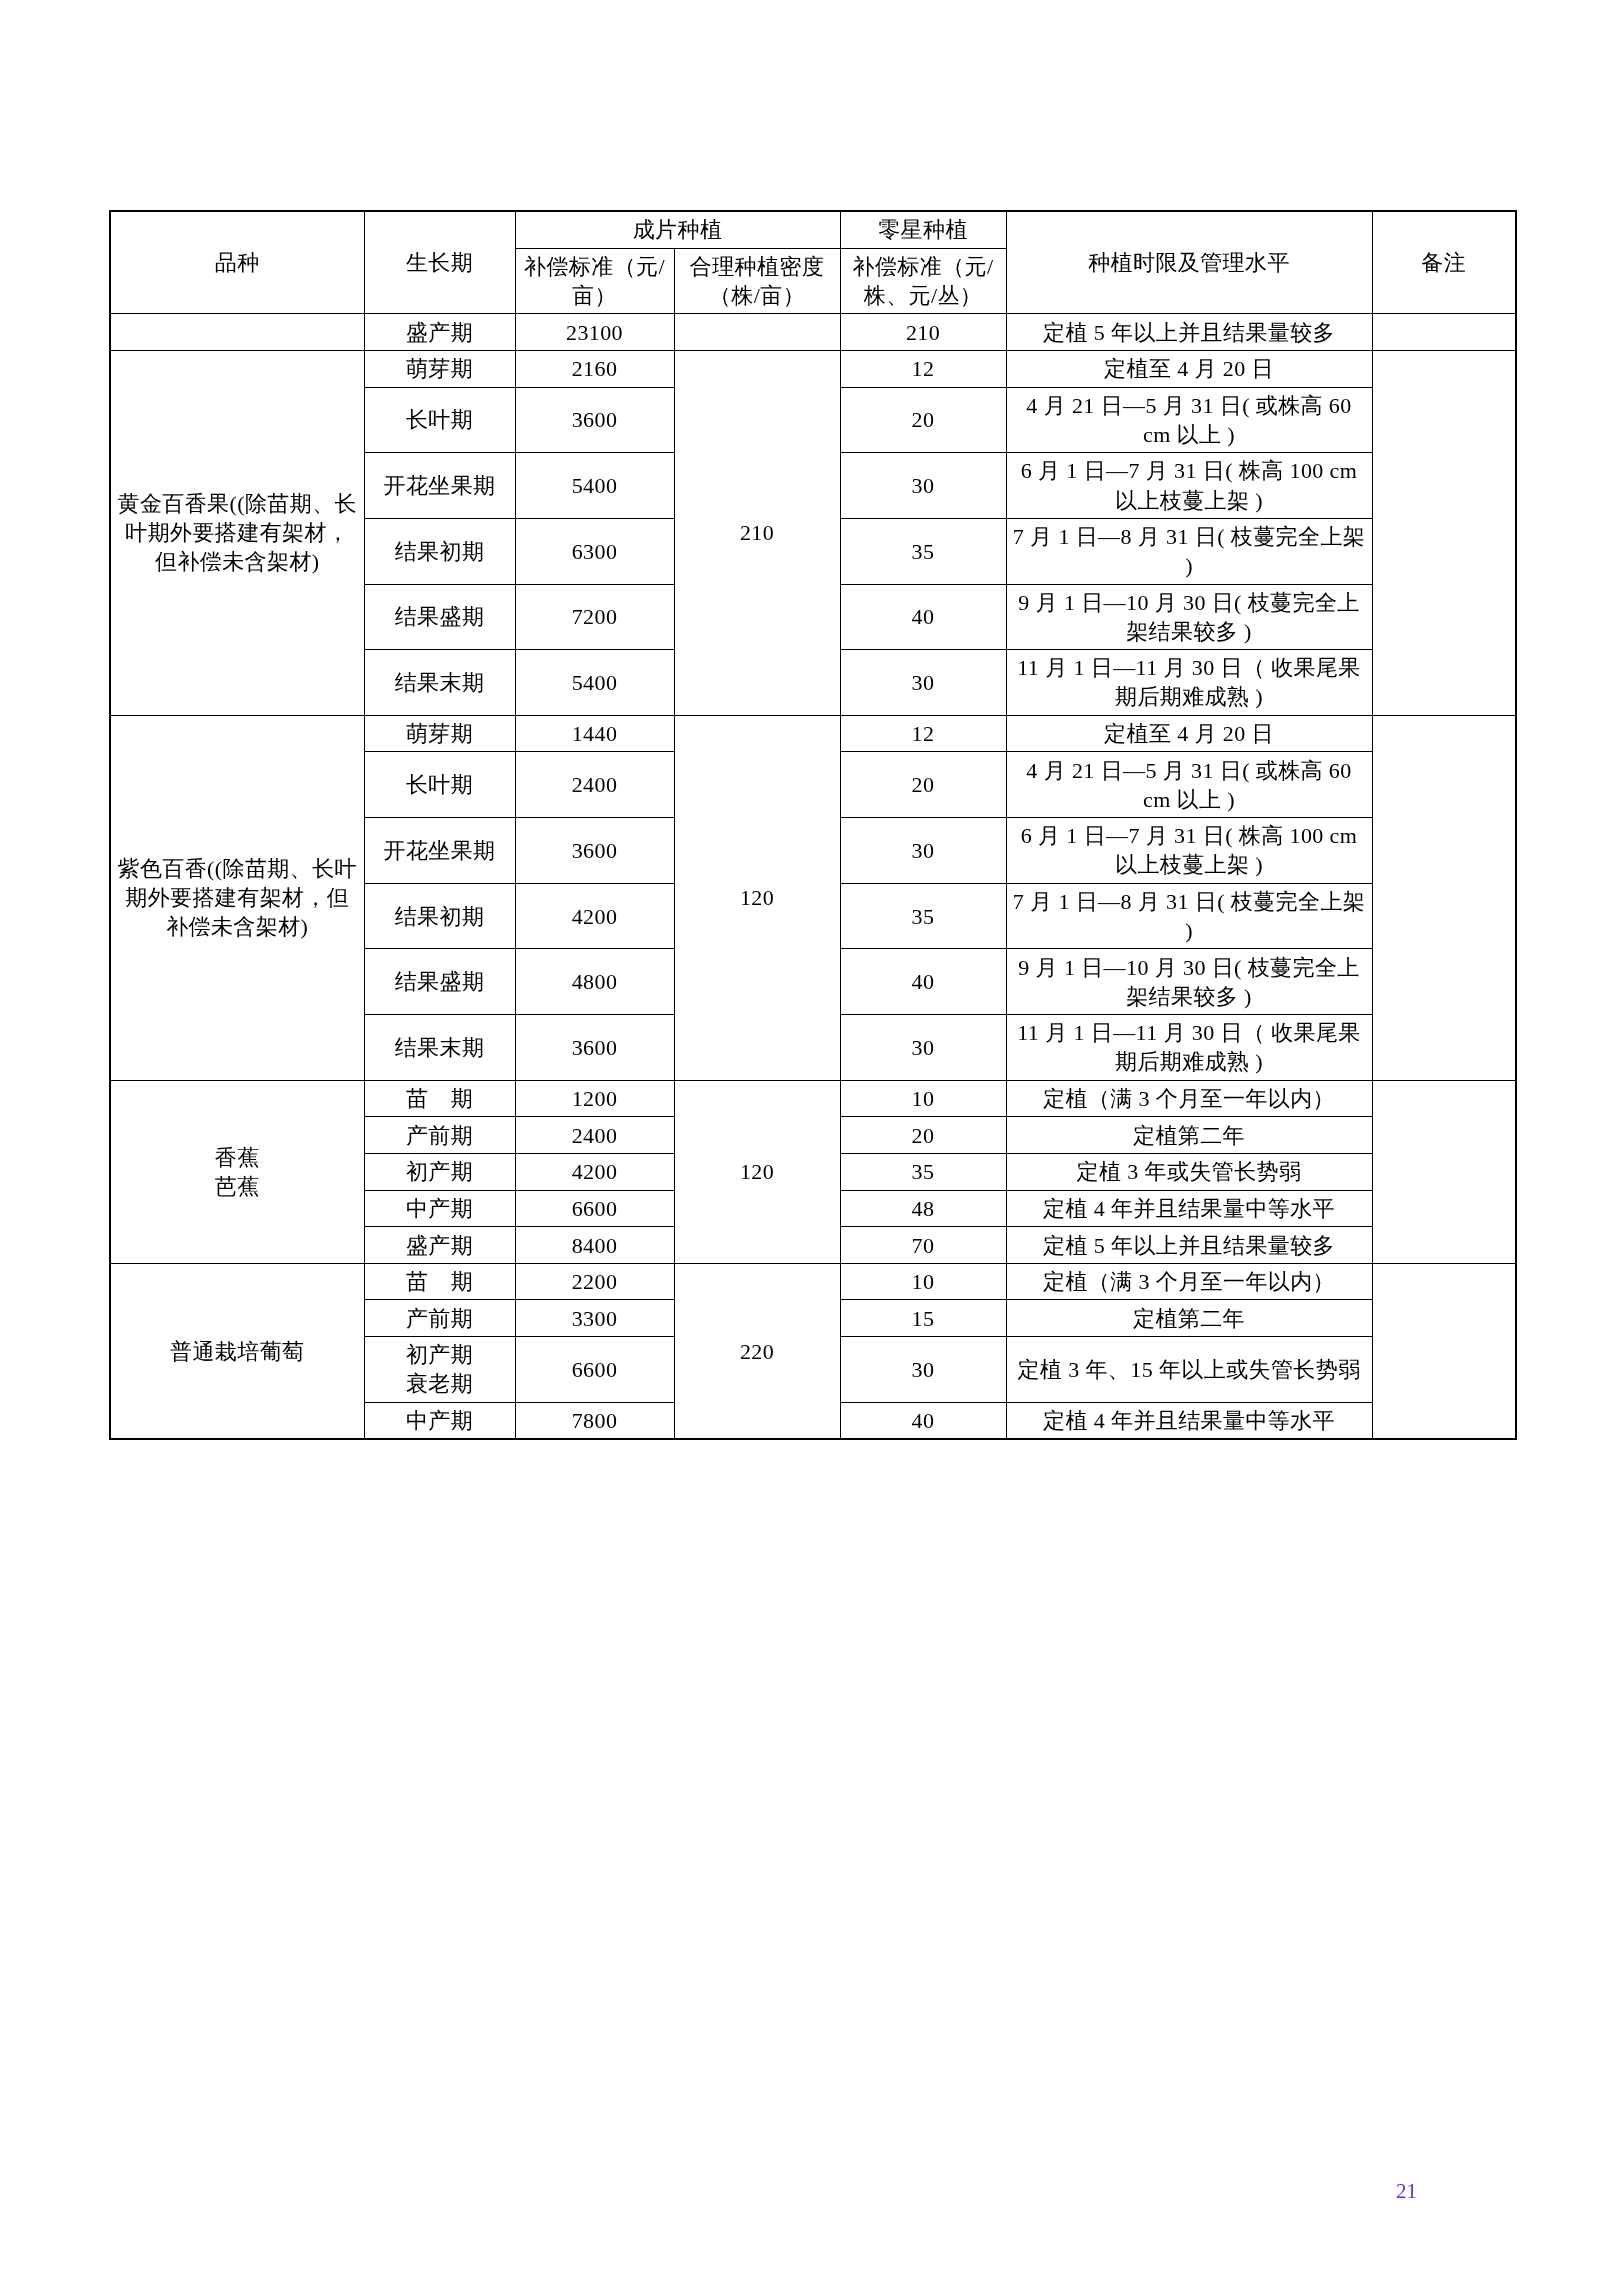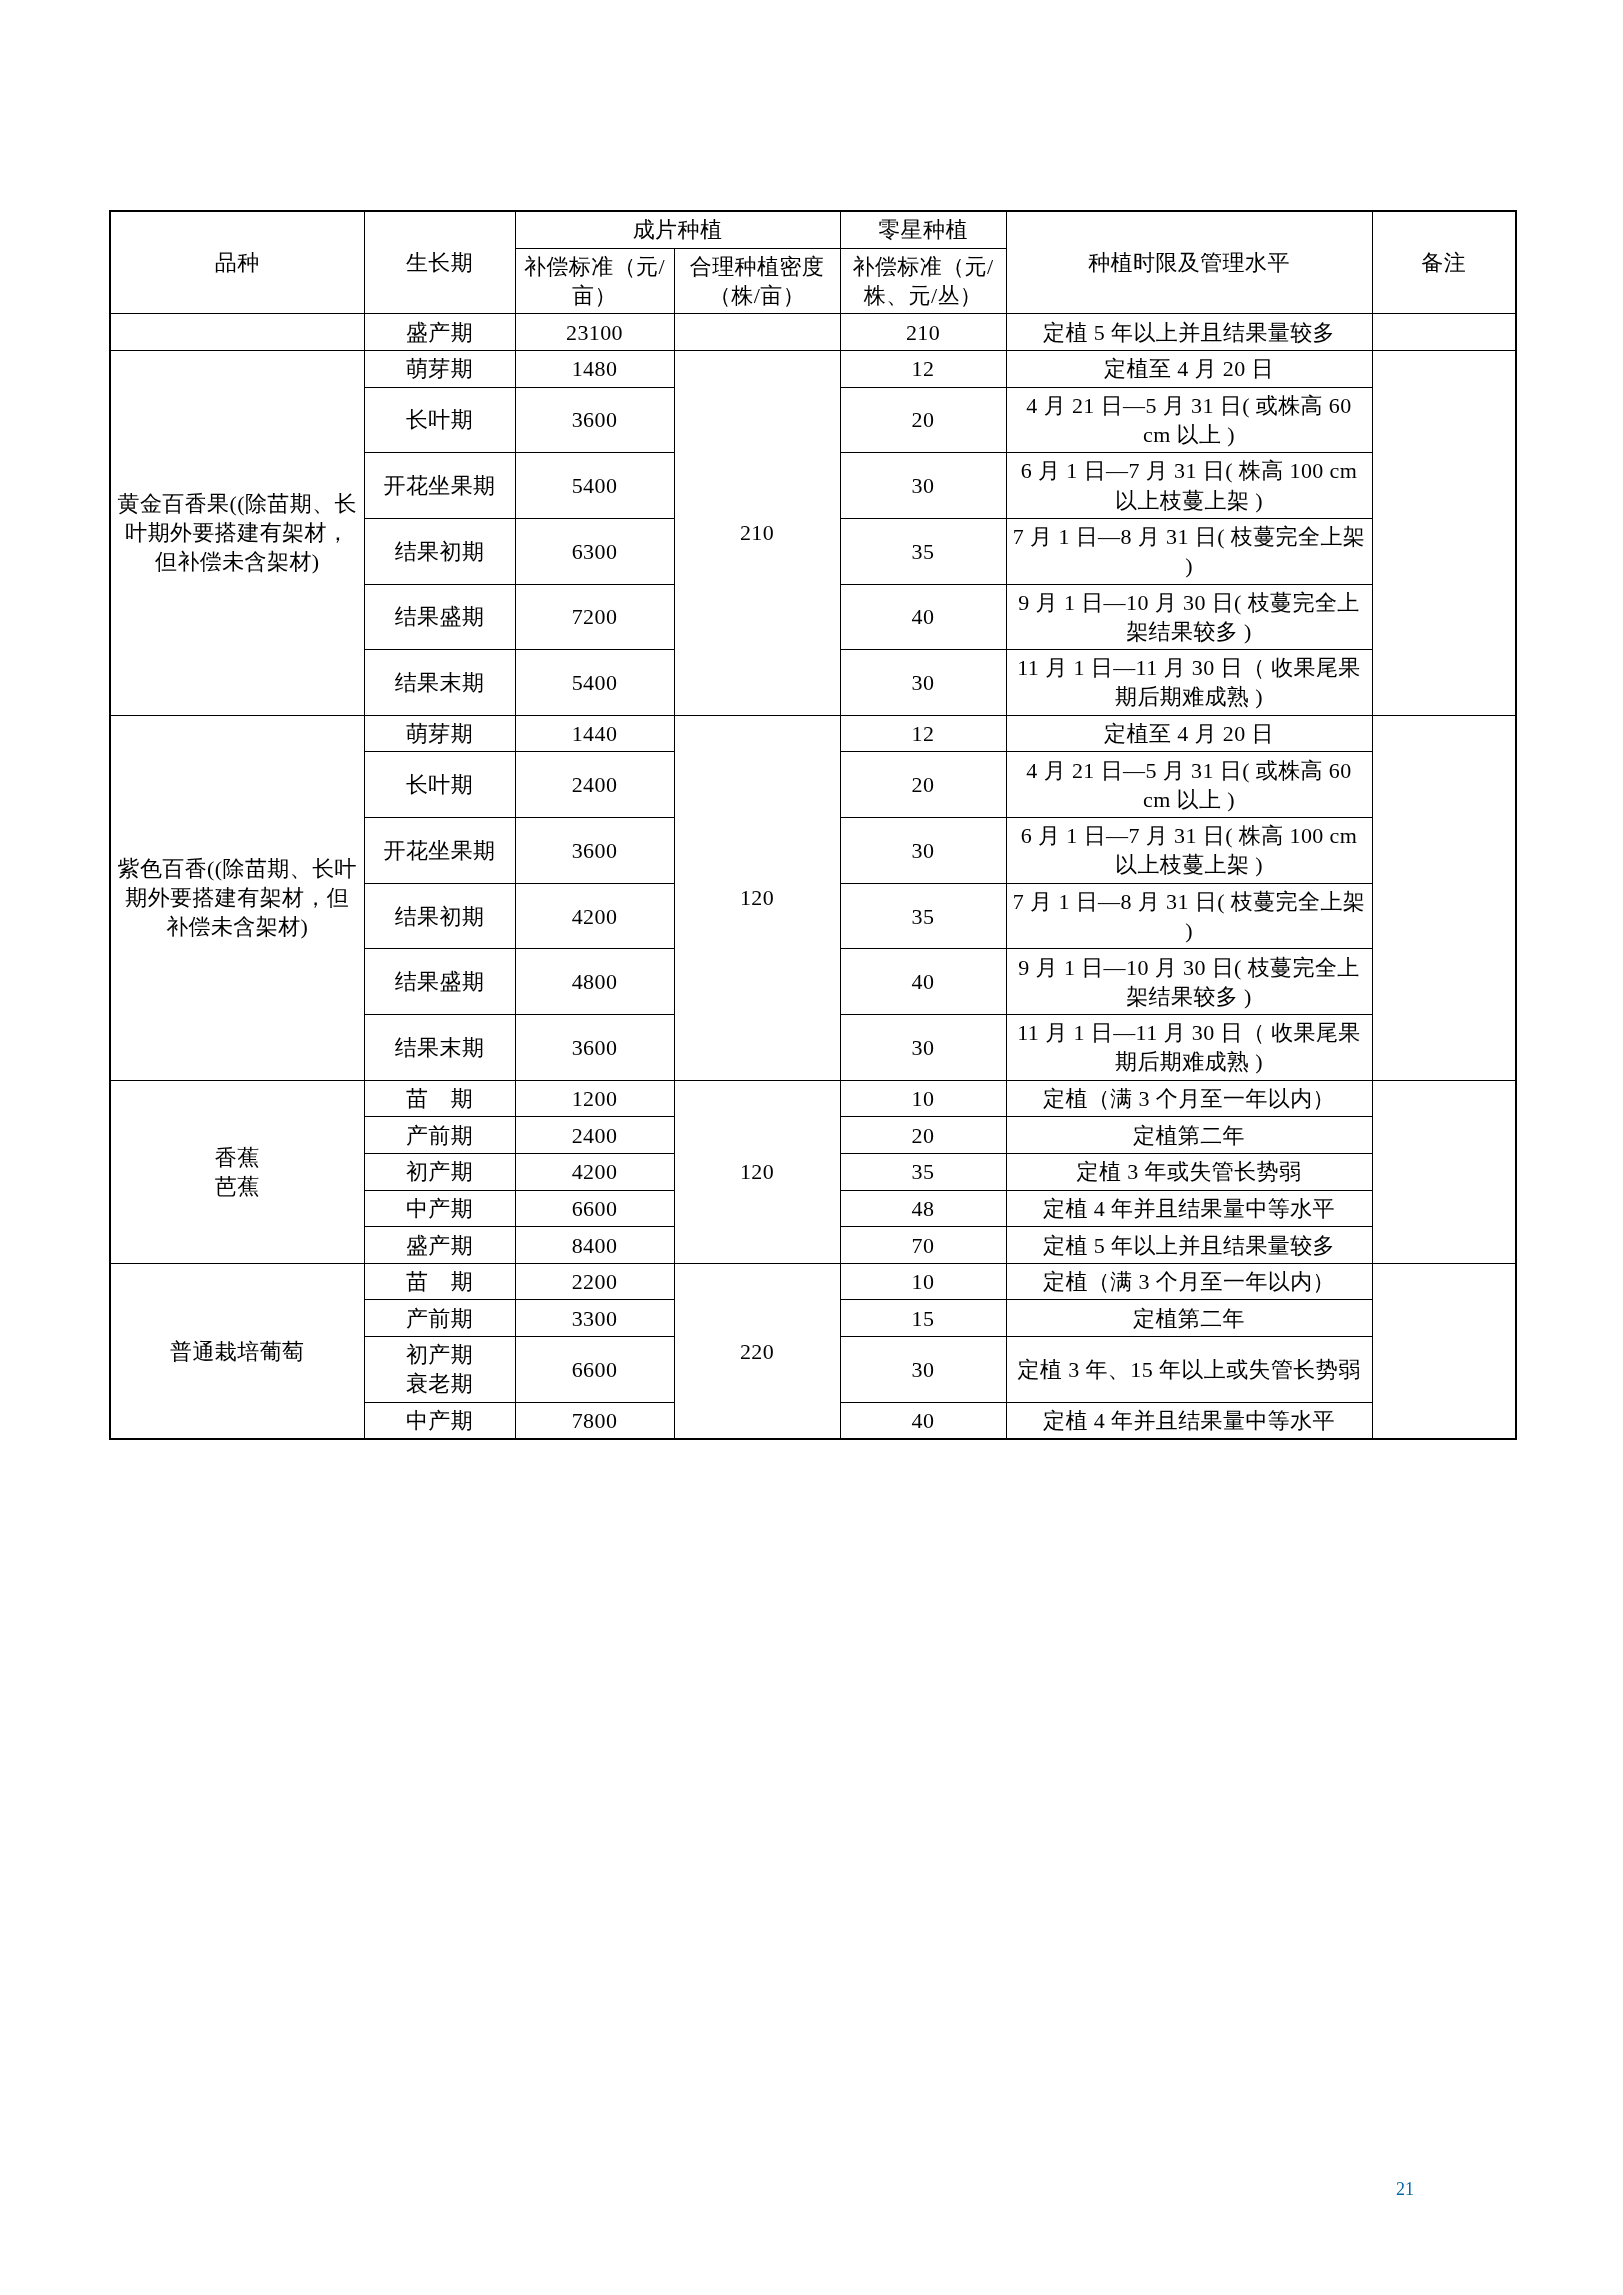--- a/index.html
+++ b/index.html
@@ -80,23 +80,23 @@
   .density-cell { font-size: 23px; }
   .remark-cell { }
 
   
   .no-bottom-border { border-bottom: none !important; }
 
   .pagenum {
     position: absolute;
     left: 1396px;
     top: 2179px;
-    font-size: 18px;
+    font-size: 21px;
     font-family: "Liberation Serif", "DejaVu Serif", serif;
-    color: #0369a1;
+    color: #6d28d9;
   }
 </style>
 </head>
 <body>
 
 <div class="page">
 
   <div class="table-wrap">
     <table class="comp">
       <colgroup>
@@ -129,21 +129,21 @@
             <td class="stage-cell">盛产期</td>
             <td class="num-cell">23100</td>
             <td class="density-cell" rowspan="1"></td>
             <td class="num-cell">210</td>
             <td class="period-cell">定植 5 年以上并且结果量较多</td>
             <td class="remark-cell" rowspan="1"></td>
           </tr>
           <tr>
             <td class="variety-cell" rowspan="6">黄金百香果((除苗期、长叶期外要搭建有架材，但补偿未含架材)</td>
             <td class="stage-cell">萌芽期</td>
-            <td class="num-cell">1480</td>
+            <td class="num-cell">2160</td>
             <td class="density-cell" rowspan="6">210</td>
             <td class="num-cell">12</td>
             <td class="period-cell">定植至 4 月 20 日</td>
             <td class="remark-cell" rowspan="6"></td>
           </tr>
           <tr>
             <td class="stage-cell">长叶期</td>
             <td class="num-cell">3600</td>
             <td class="num-cell">20</td>
             <td class="period-cell">4 月 21 日—5 月 31 日( 或株高 60 cm 以上 )</td>

